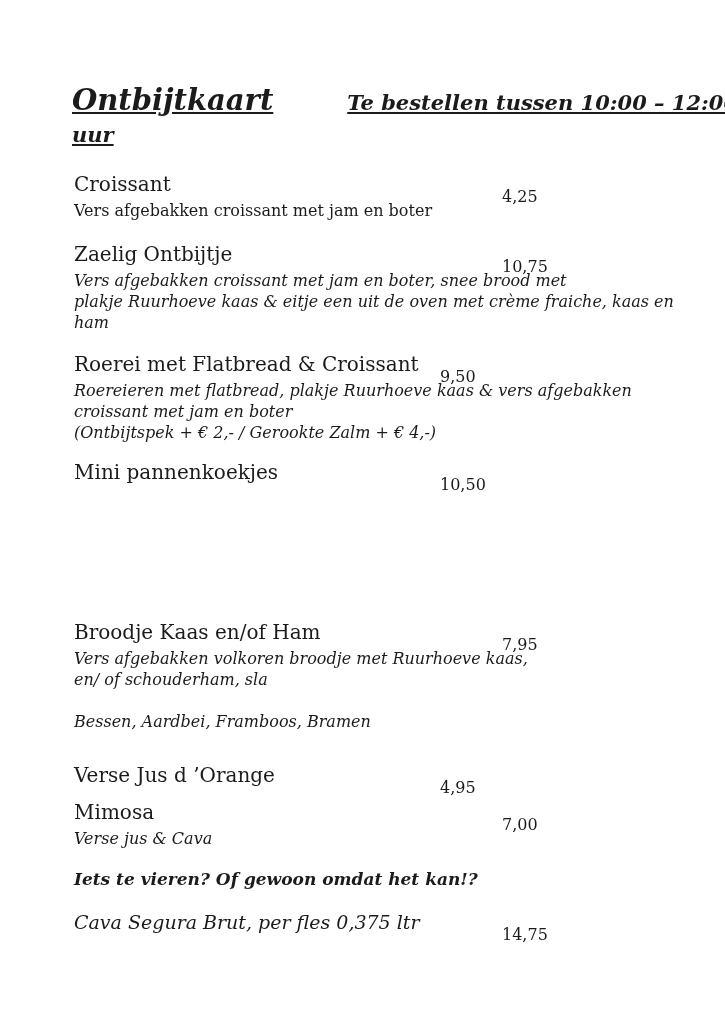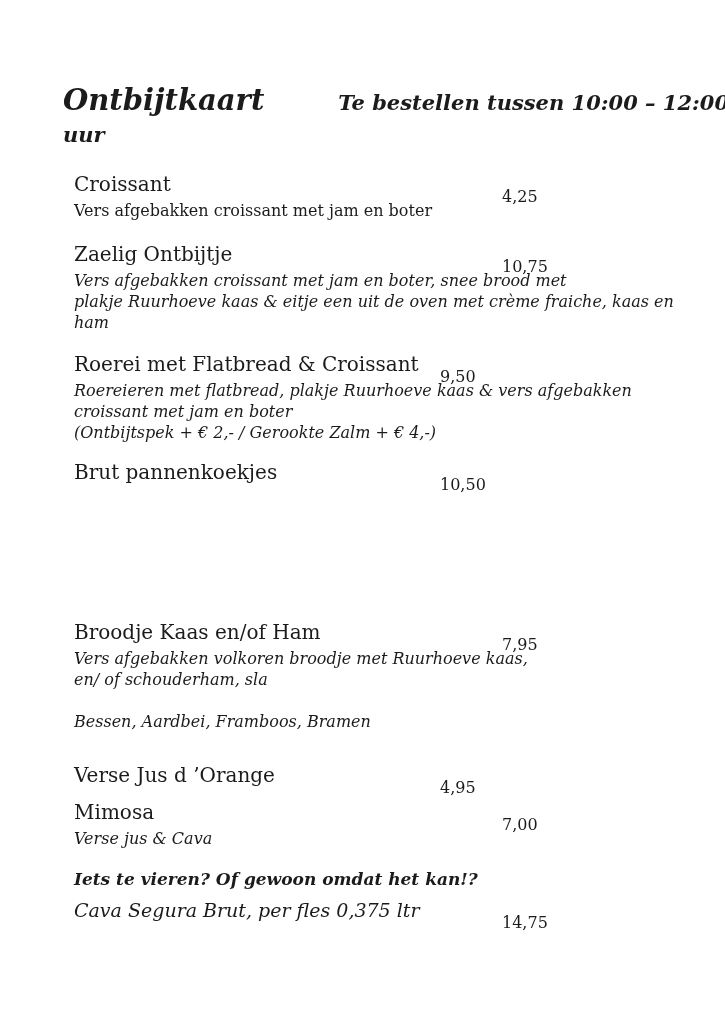--- a/index.html
+++ b/index.html
@@ -12,23 +12,24 @@
     width: 725px;
     height: 1030px;
     margin: 0 auto;
     background: #ffffff;
     font-family: "DejaVu Serif", "Liberation Serif", serif;
     color: #1b1b1b;
     overflow: hidden;
   }
   .heading {
     position: absolute;
-    left: 63px;
+    left: 72px;
     top: 80px;
     right: 40px;
+    text-decoration: underline;
   }
   .title-line {
     display: flex;
     align-items: baseline;
     gap: 26px;
   }
   .main-title {
     font-size: 29px;
     font-weight: bold;
     font-style: italic;
@@ -79,21 +80,21 @@
   .desc .line { white-space: pre; }
   .special-heading {
     font-size: 17px;
     font-weight: bold;
     font-style: italic;
     line-height: 27px;
     white-space: pre;
   }
   .special-row {
     position: relative;
-    margin-top: 4px;
+    margin-top: 16px;
     font-size: 19px;
     font-style: italic;
     line-height: 27px;
   }
 </style>
 </head>
 <body>
 
 <div class="page">
 
@@ -134,21 +135,21 @@
     </div>
     <div class="desc">
       <div class="line">Roereieren met flatbread, plakje Ruurhoeve kaas &amp; vers afgebakken</div>
       <div class="line">croissant met jam en boter</div>
       <div class="line">(Ontbijtspek + € 2,- / Gerookte Zalm + € 4,-)</div>
     </div>
   </div>
 
   <div class="item" style="top:459px">
     <div class="name-row">
-      <span class="item-name">Brut pannenkoekjes</span>
+      <span class="item-name">Mini pannenkoekjes</span>
       <span class="price col-b">10,50</span>
     </div>
   </div>
 
 
   <div class="item" style="top:619px">
     <div class="name-row">
       <span class="item-name">Broodje Kaas en/of Ham</span>
       <span class="price col-a">7,95</span>
     </div>

